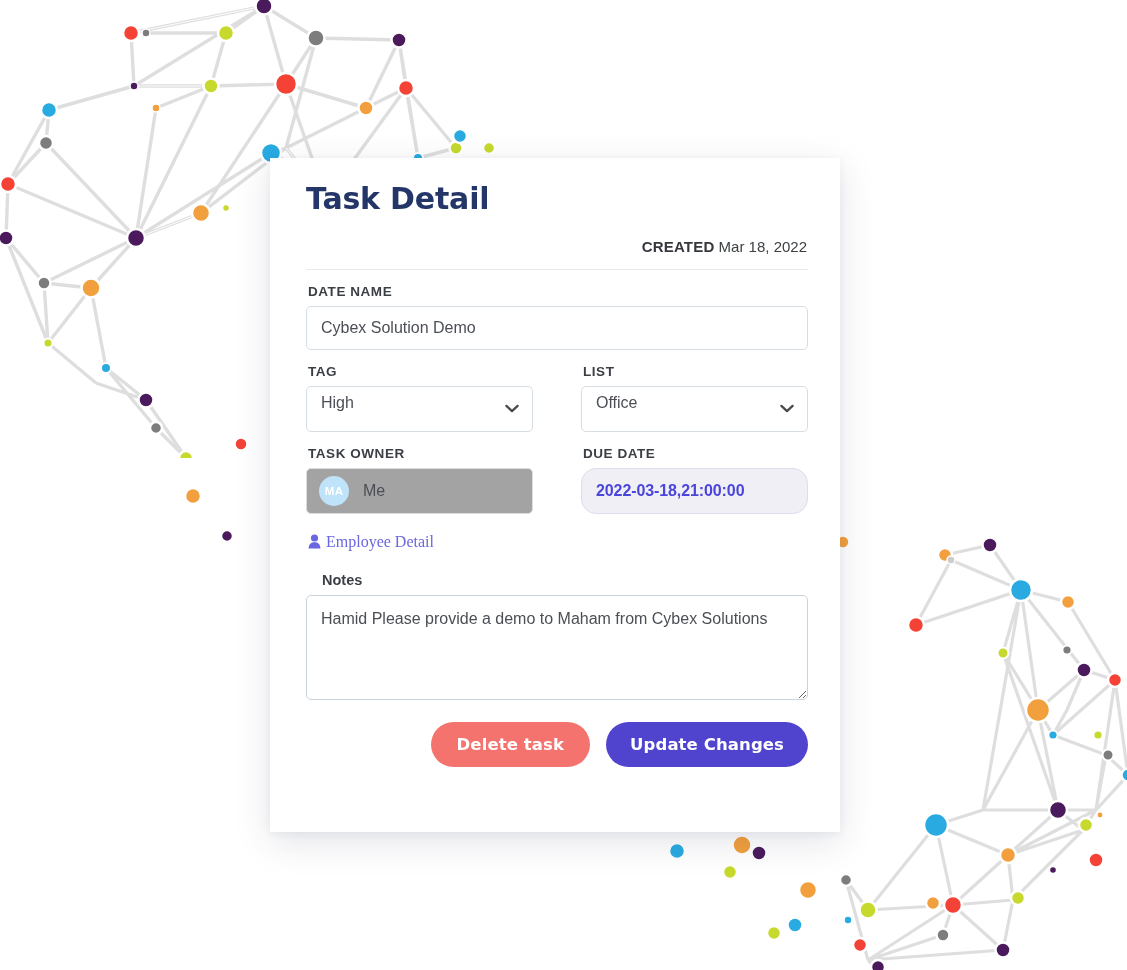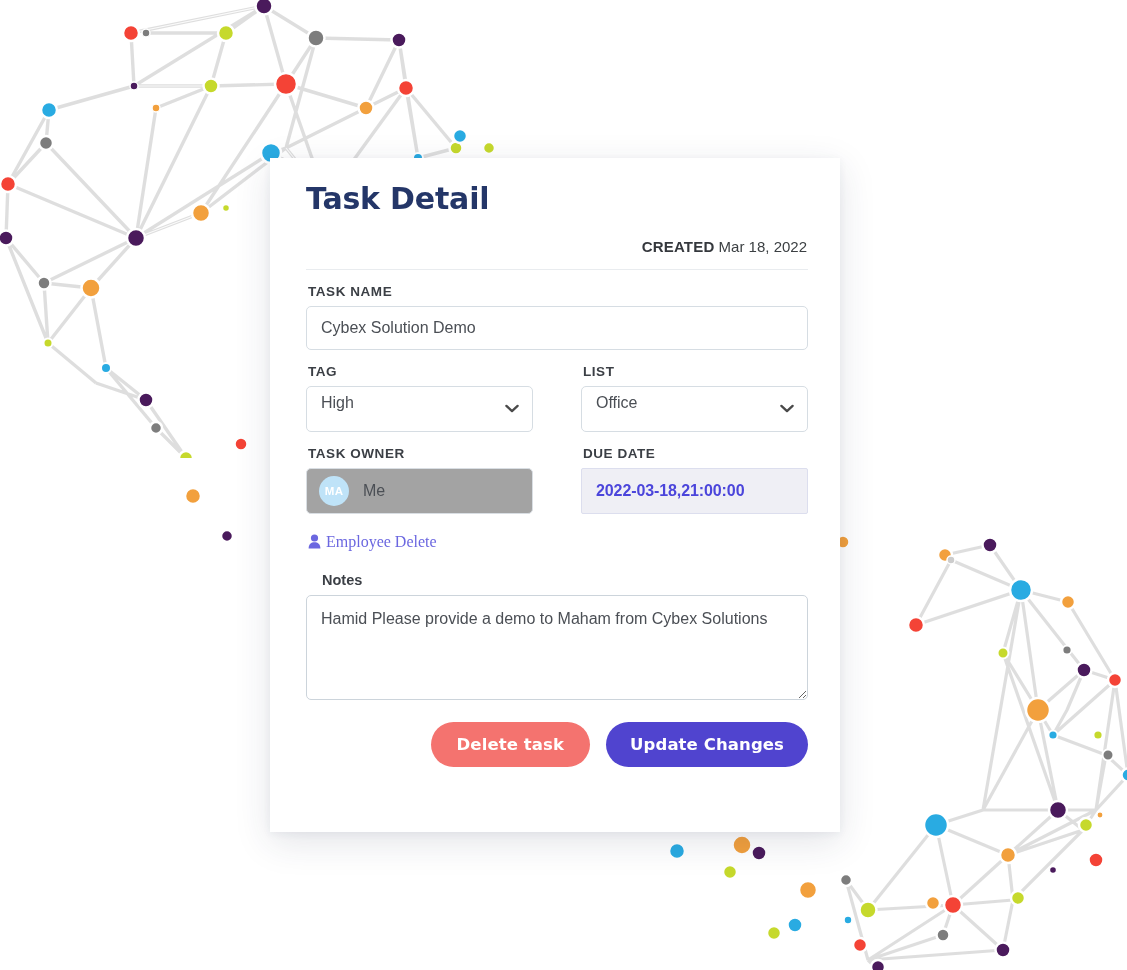--- a/index.html
+++ b/index.html
@@ -162,21 +162,21 @@
     margin-left: 14px;
     font-size: 16px;
     color: #4b4f55;
   }
 
   .due-box {
     box-sizing: border-box;
     width: 100%;
     height: 46px;
     border: 1px solid #dcdeee;
-    border-radius: 2px;
+    border-radius: 15px;
     background: #efeff5;
     display: flex;
     align-items: center;
     padding: 0 14px;
     font-size: 16px;
     font-weight: 600;
     color: #4b45db;
     letter-spacing: -0.1px;
   }
 
@@ -373,21 +373,21 @@
     <h1 class="page-title">Task Detail</h1>
 
     <div class="created-row">
       <span class="created-label">CREATED</span>
       <span class="created-value">Mar 18, 2022</span>
     </div>
 
     <div class="divider"></div>
 
     
-    <label class="field-label">TASK NAME</label>
+    <label class="field-label">DATE NAME</label>
     <input class="text-input" type="text" value="Cybex Solution Demo" style="">
 
     
     <div class="two-col">
       <div class="col">
         <label class="field-label">TAG</label>
         <div class="select-wrap">
           <select class="select-input"><option value="High">High</option><option value="Medium">Medium</option><option value="Low">Low</option></select>
           <span class="chev">
             <svg width="14" height="9" viewBox="0 0 14 9" xmlns="http://www.w3.org/2000/svg">
@@ -427,21 +427,21 @@
     </div>
 
     
     <a class="emp-link" href="#">
       <span class="emp-icon">
         <svg width="13" height="15" viewBox="0 0 13 15" xmlns="http://www.w3.org/2000/svg">
           <circle cx="6.5" cy="4" r="3.6" fill="#6b67e0"></circle>
           <path d="M0.6 14.4 C0.6 10.2 3.3 8.3 6.5 8.3 C9.7 8.3 12.4 10.2 12.4 14.4 Z" fill="#6b67e0"></path>
         </svg>
       </span>
-      <span>Employee Delete</span>
+      <span>Employee Detail</span>
     </a>
 
     
     <label class="notes-label">Notes</label>
     <textarea class="notes" placeholder="Notes" style="">Hamid Please provide a demo to Maham from Cybex Solutions</textarea>
 
     
     <div class="btn-row">
       <button class="btn btn-delete">Delete task</button>
       <button class="btn btn-update">Update Changes</button>

